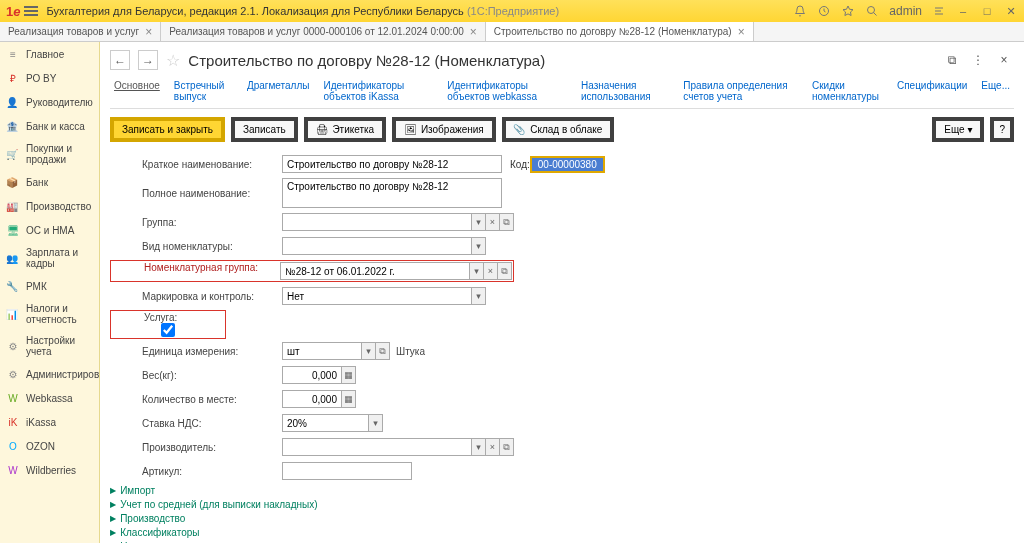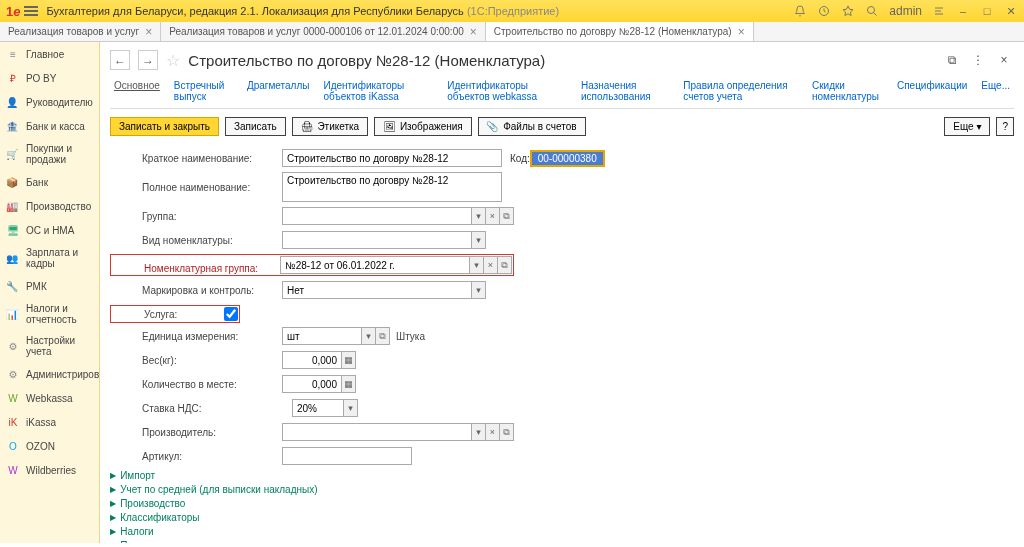--- a/index.html
+++ b/index.html
@@ -25,39 +25,39 @@
 .navbtn { width: 20px; height: 20px; border: 1px solid #ccc; background: #fff; display: flex; align-items: center; justify-content: center; cursor: pointer; font-size: 12px; color: #555; }
 .star { color: #ccc; font-size: 16px; cursor: pointer; }
 .ctitle { font-size: 15px; font-weight: normal; color: #333; flex: 1; }
 .chead .ract { display: flex; gap: 6px; }
 .subnav { display: flex; gap: 14px; padding: 6px 4px; border-bottom: 1px solid #ddd; font-size: 10px; }
 .subnav span { cursor: pointer; }
 .subnav .act { color: #555; text-decoration: underline; }
 .subnav .lnk { color: #0066cc; }
 .subnav .more { color: #0066cc; }
 .toolbar { display: flex; gap: 6px; padding: 8px 0; align-items: center; }
-.btn { padding: 3px 8px; border: 1px solid #404040; background: #f8f8f8; cursor: pointer; font-size: 10px; display: flex; align-items: center; gap: 4px; }
+.btn { padding: 3px 8px; border: 4px solid #404040; background: #f8f8f8; cursor: pointer; font-size: 10px; display: flex; align-items: center; gap: 4px; }
 .btn.primary { background: #ffd633; border-color: #d4a600; }
 .btn.sq { padding: 3px 5px; }
 .toolbar .spacer { flex: 1; }
 .form { padding: 4px 0; }
 .row { display: flex; align-items: center; margin-bottom: 4px; min-height: 20px; }
 .row .lbl { width: 140px; font-size: 10px; color: #444; flex-shrink: 0; margin-left: 32px; }
 .inp { height: 18px; border: 1px solid #aaa; padding: 0 4px; font-size: 10px; background: #fff; }
 .inp.w220 { width: 220px; }
 .inp.pick { width: 190px; }
 .inp.num { width: 60px; text-align: right; }
 .ibtn { width: 14px; height: 18px; border: 1px solid #aaa; border-left: none; background: #f0f0f0; font-size: 9px; line-height: 16px; text-align: center; cursor: pointer; color: #666; }
 .kod { margin-left: 8px; font-size: 10px; }
 .kodbox { border: 2px solid #e0a800; padding: 1px 6px; background: #4a7dd1; color: #fff; font-size: 10px; }
 .ta { width: 220px; height: 30px; border: 1px solid #aaa; resize: none; font-size: 10px; padding: 2px 4px; }
-.hl-red { border: 1.5px solid #d9342b; padding: 1px; display: inline-flex; align-items: flex-end; }
+.hl-red { border: 1.5px solid #d9342b; padding: 1px; display: inline-flex; align-items: flex-start; }
 .hl-red .lbl { color: #b02020; width: 136px; }
 .chk { width: 14px; height: 14px; }
-.hl-svc { border: 1.5px solid #d9342b; padding: 1px; display: inline-flex; align-items: center; }
+.hl-svc { border: 1.5px solid #d9342b; padding: 1px; display: inline-flex; align-items: center; flex-direction: column; }
 .hl-svc .lbl { width: 80px; }
 .unit-lbl { margin-left: 6px; font-size: 10px; color: #444; }
 .expand { display: flex; align-items: center; gap: 4px; color: #008060; font-size: 10px; cursor: pointer; margin: 3px 0; }
 .expand .arr { font-size: 8px; color: #008060; }
 svg { display: block; }
 </style>
 </head>
 <body>
 
 <div class="titlebar">
@@ -220,21 +220,21 @@
         <span class="lnk">Скидки номенклатуры</span>
         <span class="lnk">Спецификации</span>
         <span class="more">Еще...</span>
       </div>
 
     <div class="toolbar">
       <button class="btn primary">Записать и закрыть</button>
       <button class="btn">Записать</button>
       <button class="btn">🖨 <span>Этикетка</span></button>
       <button class="btn">🖼 <span>Изображения</span></button>
-      <button class="btn">📎 <span>Файлы в счетов</span></button>
+      <button class="btn">📎 <span>Склад в облаке</span></button>
       <div class="spacer"></div>
       <button class="btn">Еще ▾</button>
       <button class="btn sq">?</button>
     </div>
 
     <div class="form">
       <div class="row">
         <span class="lbl">Краткое наименование:</span>
         <input class="inp w220" value="Строительство по договру №28-12" style="">
         <span class="kod">Код:</span>
@@ -288,21 +288,21 @@
         <input class="inp num" value="0,000" style="">
         <span class="ibtn">▦</span>
       </div>
       <div class="row">
         <span class="lbl">Количество в месте:</span>
         <input class="inp num" value="0,000" style="">
         <span class="ibtn">▦</span>
       </div>
       <div class="row">
         <span class="lbl">Ставка НДС:</span>
-        <input class="inp" style="width: 52px; margin-left: 10px;" value="20%">
+        <input class="inp" style="width: 87px;" value="20%">
         <span class="ibtn">▾</span>
       </div>
       <div class="row">
         <span class="lbl">Производитель:</span>
         <input class="inp pick" style="">
         <span class="ibtn">▾</span>
         <span class="ibtn">×</span>
         <span class="ibtn">⧉</span>
       </div>
       <div class="row">

